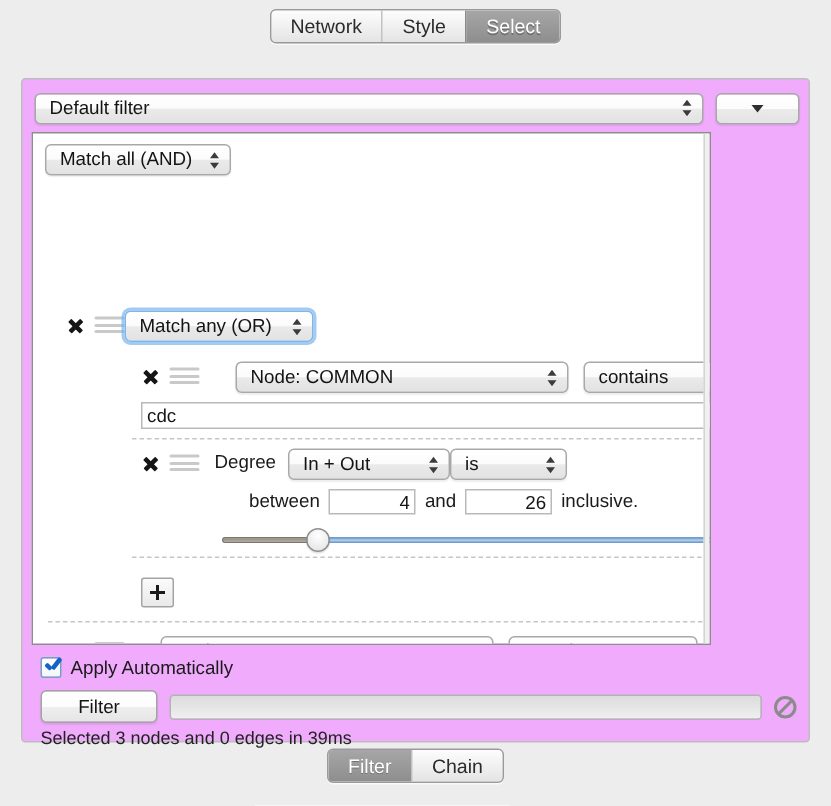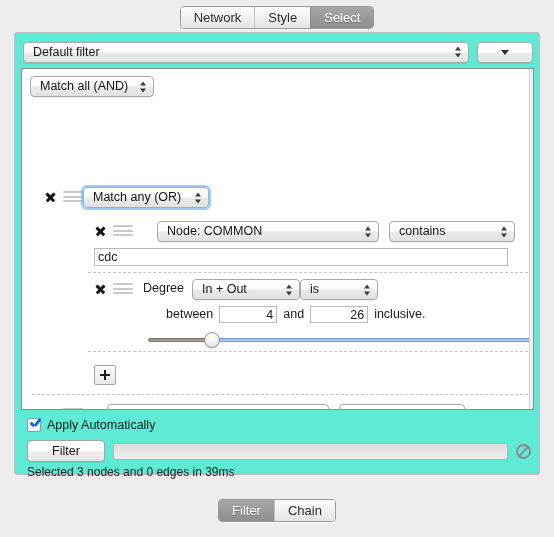--- a/index.html
+++ b/index.html
@@ -51,26 +51,26 @@
     background: linear-gradient(to bottom, #a6a6a6, #8e8e8e);
     color: #ffffff;
     text-shadow: 0 1px 0 rgba(0,0,0,0.25);
     border-left-color: #8a8a8a;
   }
 
   
   .outer-frame {
     position: absolute;
     left: 14px;
-    top: 32px;
+    top: 52px;
     width: 526px;
     height: 443px;
     border: 1px solid #bdbdbd;
     border-radius: 3px;
-    background: #5eead4;
+    background: #f0abfc;
     box-sizing: border-box;
   }
 
   
   .chooser-row {
     position: absolute;
     left: 8px;
     top: 8px;
     width: 510px;
     height: 22px;
@@ -142,21 +142,21 @@
     border-left: 4.5px solid transparent;
     border-right: 4.5px solid transparent;
     border-top: 5px solid #2e2e2e;
   }
 
   
   .panel {
     position: absolute;
     left: 6px;
     top: 35px;
-    width: 513px;
+    width: 453px;
     height: 342px;
     box-sizing: border-box;
     background: #ffffff;
     border: 1px solid #8d8d8d;
     overflow: hidden;
   }
   .scroll-gutter {
     position: absolute;
     right: 0;
     top: 0;

